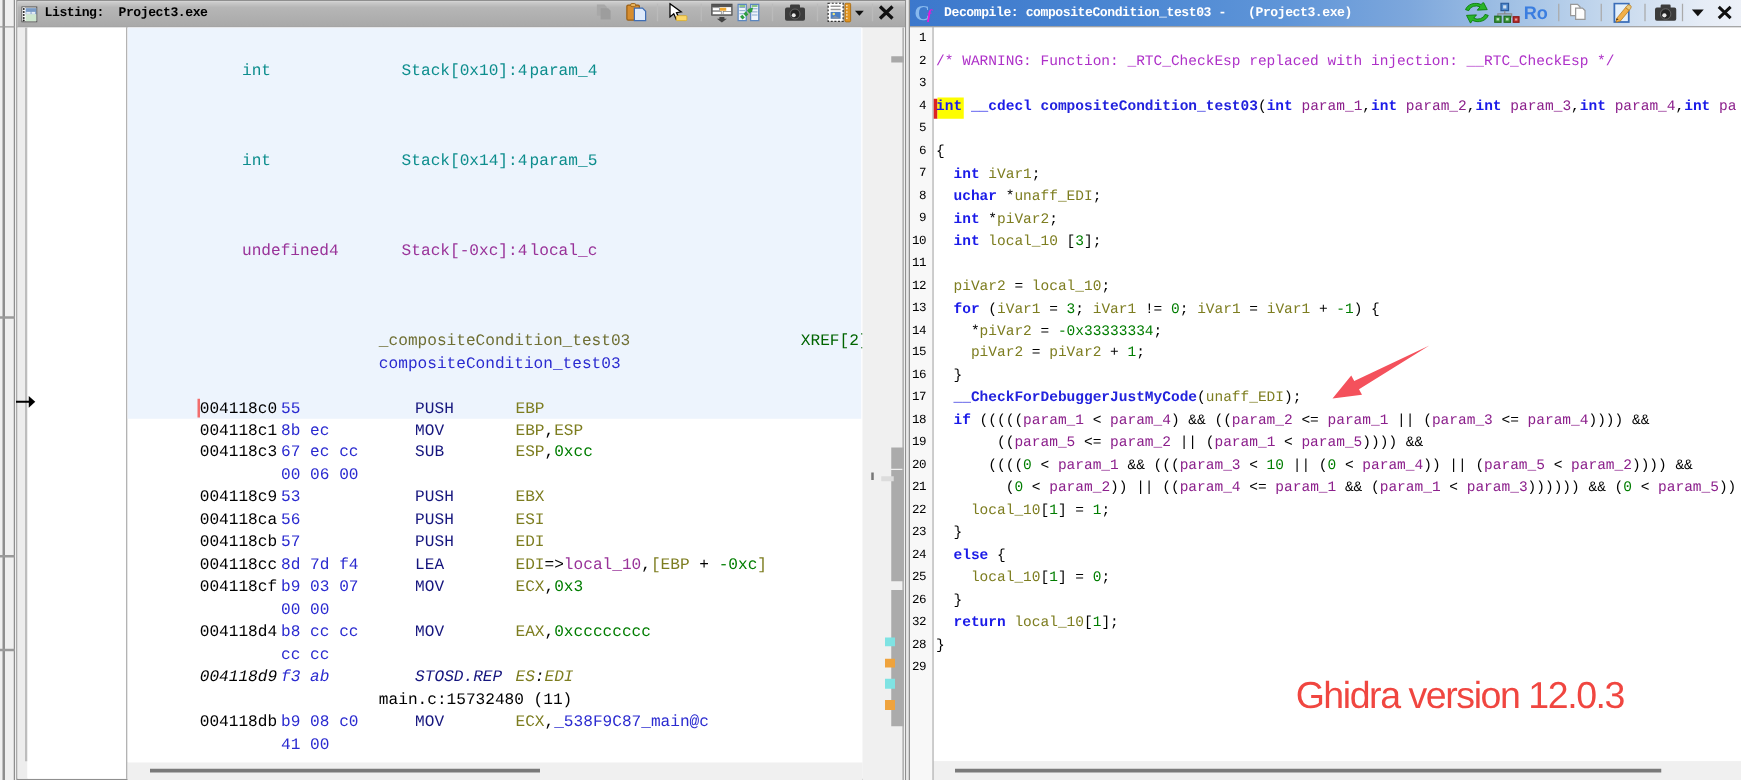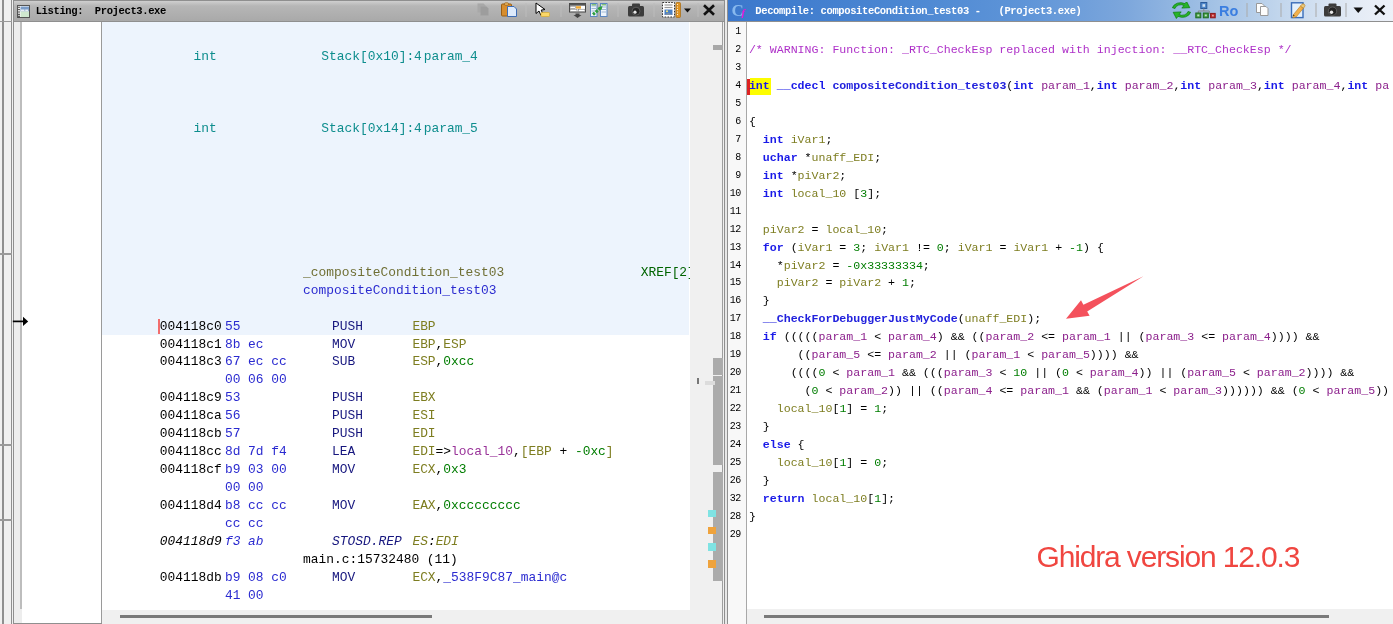--- a/index.html
+++ b/index.html
@@ -35,31 +35,32 @@
 <div class="abs" style="left:14px;top:21px;width:710px;height:1px;background:#8f8f8f;"></div>
 <div class="abs" style="left:14px;top:22px;width:7.5px;height:601px;background:#ededed;"></div>
 <div class="abs" style="left:19.7px;top:22px;width:2.2px;height:587px;background:#bdbdbd;"></div>
 <div class="abs" style="left:21.5px;top:22px;width:79px;height:601px;background:#fff;"></div>
 <div class="abs" style="left:100.5px;top:22px;width:1.5px;height:601px;background:#9a9a9a;"></div>
 <div class="abs" id="larea" style="left:102px;top:22px;width:588.3px;height:587.5px;background:#fff;overflow:hidden;">
 <div class="abs" style="left:0;top:0;width:586.8px;height:312.5px;background:#edf4fd;"></div>
 <div class="abs" style="left:56px;top:296.5px;width:1.8px;height:15px;background:#f26d6d;"></div>
 <div class="lrow" style="top:26.3px;left:0;width:588px;"><span style="left:91.6px" class="c-te">int</span><span style="left:219.3px" class="c-te">Stack[0x10]:4</span><span style="left:321.7px" class="c-te">param_4</span></div>
 <div class="lrow" style="top:98.1px;left:0;width:588px;"><span style="left:91.6px" class="c-te">int</span><span style="left:219.3px" class="c-te">Stack[0x14]:4</span><span style="left:321.7px" class="c-te">param_5</span></div>
+<div class="lrow" style="top:169.9px;left:0;width:588px;"><span style="left:91.6px" class="c-pp">undefined4</span><span style="left:219.3px" class="c-pp">Stack[-0xc]:4</span><span style="left:321.7px" class="c-pp">local_c</span></div>
 <div class="lrow" style="top:241.7px;left:0;width:588px;"><span style="left:201.1px" class="c-l2">_compositeCondition_test03</span><span style="left:538.7px" class="c-xr">XREF[2]</span></div>
 <div class="lrow" style="top:259.6px;left:0;width:588px;"><span style="left:201.1px" class="c-lb">compositeCondition_test03</span></div>
 <div class="lrow" style="top:295.5px;left:0;width:588px;"><span style="left:57.8px" class="c-ad">004118c0</span><span style="left:122.9px" class="c-by">55</span><span style="left:230.1px" class="c-mn">PUSH</span><span style="left:310.4px" class="c-rg">EBP</span></div>
 <div class="lrow" style="top:313.5px;left:0;width:588px;"><span style="left:57.8px" class="c-ad">004118c1</span><span style="left:122.9px" class="c-by">8b ec</span><span style="left:230.1px" class="c-mn">MOV</span><span style="left:310.4px" class="c-bk"><span class="c-rg">EBP</span><span class="c-bk">,</span><span class="c-rg">ESP</span></span></div>
 <div class="lrow" style="top:331.4px;left:0;width:588px;"><span style="left:57.8px" class="c-ad">004118c3</span><span style="left:122.9px" class="c-by">67 ec cc</span><span style="left:230.1px" class="c-mn">SUB</span><span style="left:310.4px" class="c-bk"><span class="c-rg">ESP</span><span class="c-bk">,</span><span class="c-sc">0xcc</span></span></div>
 <div class="lrow" style="top:349.4px;left:0;width:588px;"><span style="left:122.9px" class="c-by">00 06 00</span></div>
 <div class="lrow" style="top:367.3px;left:0;width:588px;"><span style="left:57.8px" class="c-ad">004118c9</span><span style="left:122.9px" class="c-by">53</span><span style="left:230.1px" class="c-mn">PUSH</span><span style="left:310.4px" class="c-rg">EBX</span></div>
 <div class="lrow" style="top:385.3px;left:0;width:588px;"><span style="left:57.8px" class="c-ad">004118ca</span><span style="left:122.9px" class="c-by">56</span><span style="left:230.1px" class="c-mn">PUSH</span><span style="left:310.4px" class="c-rg">ESI</span></div>
 <div class="lrow" style="top:403.3px;left:0;width:588px;"><span style="left:57.8px" class="c-ad">004118cb</span><span style="left:122.9px" class="c-by">57</span><span style="left:230.1px" class="c-mn">PUSH</span><span style="left:310.4px" class="c-rg">EDI</span></div>
 <div class="lrow" style="top:421.2px;left:0;width:588px;"><span style="left:57.8px" class="c-ad">004118cc</span><span style="left:122.9px" class="c-by">8d 7d f4</span><span style="left:230.1px" class="c-mn">LEA</span><span style="left:310.4px" class="c-bk"><span class="c-rg">EDI</span><span class="c-bk">=&gt;</span><span class="c-vr">local_10</span><span class="c-bk">,</span><span class="c-rg">[EBP</span><span class="c-bk"> + </span><span class="c-sc">-0xc</span><span class="c-rg">]</span></span></div>
-<div class="lrow" style="top:439.2px;left:0;width:588px;"><span style="left:57.8px" class="c-ad">004118cf</span><span style="left:122.9px" class="c-by">b9 03 00</span><span style="left:230.1px" class="c-mn">MOV</span><span style="left:310.4px" class="c-bk"><span class="c-rg">ECX</span><span class="c-bk">,</span><span class="c-sc">0x3</span></span></div>
+<div class="lrow" style="top:439.2px;left:0;width:588px;"><span style="left:57.8px" class="c-ad">004118cf</span><span style="left:122.9px" class="c-by">b9 03 07</span><span style="left:230.1px" class="c-mn">MOV</span><span style="left:310.4px" class="c-bk"><span class="c-rg">ECX</span><span class="c-bk">,</span><span class="c-sc">0x3</span></span></div>
 <div class="lrow" style="top:457.1px;left:0;width:588px;"><span style="left:122.9px" class="c-by">00 00</span></div>
 <div class="lrow" style="top:475.1px;left:0;width:588px;"><span style="left:57.8px" class="c-ad">004118d4</span><span style="left:122.9px" class="c-by">b8 cc cc</span><span style="left:230.1px" class="c-mn">MOV</span><span style="left:310.4px" class="c-bk"><span class="c-rg">EAX</span><span class="c-bk">,</span><span class="c-sc">0xcccccccc</span></span></div>
 <div class="lrow" style="top:493.1px;left:0;width:588px;"><span style="left:122.9px" class="c-by">cc cc</span></div>
 <div class="lrow" style="top:511.0px;left:0;width:588px;font-style:italic;"><span style="left:57.8px" class="c-ad">004118d9</span><span style="left:122.9px" class="c-by">f3 ab</span><span style="left:230.1px" class="c-mn">STOSD.REP</span><span style="left:310.4px" class="c-bk"><span class="c-rg">ES</span><span class="c-bk">:</span><span class="c-rg">EDI</span></span></div>
 <div class="lrow" style="top:529.0px;left:0;width:588px;"><span style="left:201.1px" class="c-bk">main.c:15732480 (11)</span></div>
 <div class="lrow" style="top:546.9px;left:0;width:588px;"><span style="left:57.8px" class="c-ad">004118db</span><span style="left:122.9px" class="c-by">b9 08 c0</span><span style="left:230.1px" class="c-mn">MOV</span><span style="left:310.4px" class="c-bk"><span class="c-rg">ECX</span><span class="c-bk">,</span><span class="c-lb">_538F9C87_main@c</span></span></div>
 <div class="lrow" style="top:564.9px;left:0;width:588px;"><span style="left:122.9px" class="c-by">41 00</span></div>
 </div>
 <svg class="abs" style="left:12px;top:314px" width="18" height="14" viewBox="0 0 18 14">
 <line x1="0.8" y1="7.4" x2="11.5" y2="7.4" stroke="#000" stroke-width="1.7"></line>

